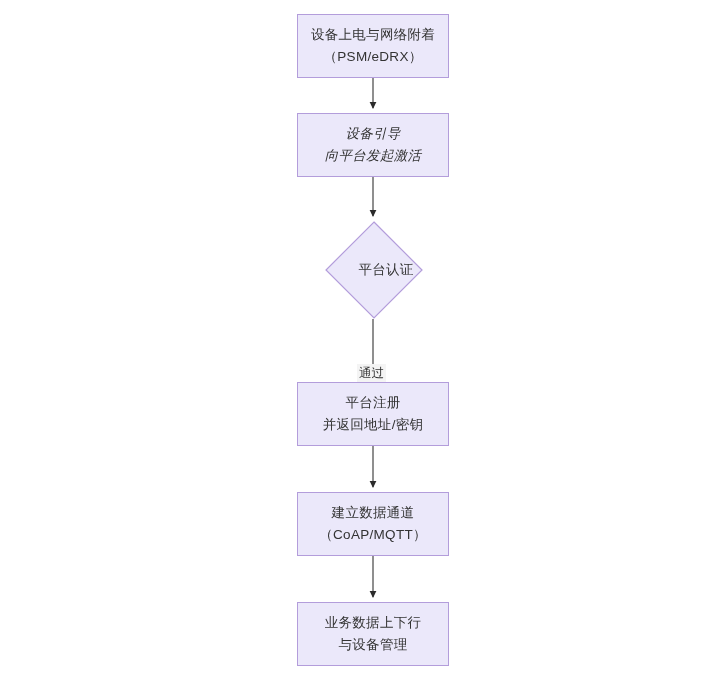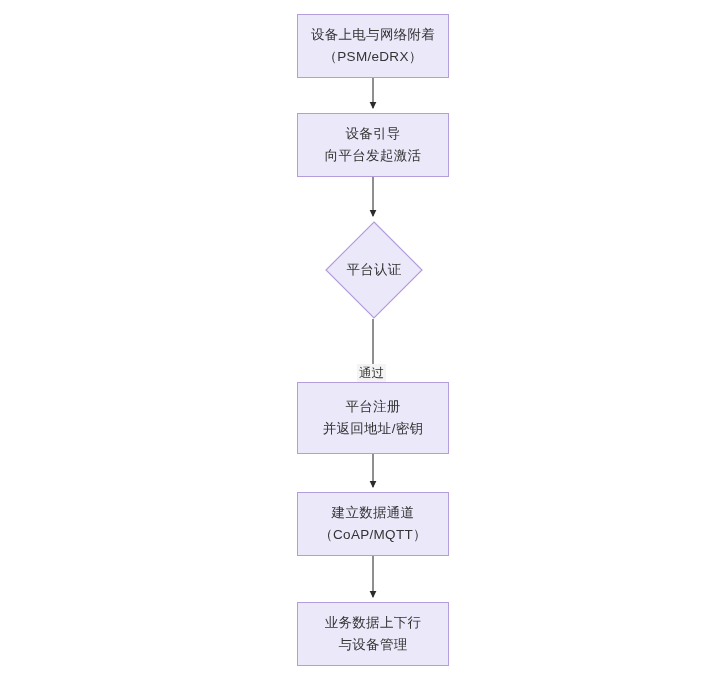--- a/index.html
+++ b/index.html
@@ -51,21 +51,21 @@
   }
   .diamond-shape {
     position: absolute;
     left: 0;
     top: 0;
     width: 98px;
     height: 98px;
   }
   .diamond-label {
     position: absolute;
-    left: 0;
+    left: 12px;
     top: 0;
     width: 98px;
     height: 98px;
     display: flex;
     align-items: center;
     justify-content: center;
     font-size: 13.5px;
     color: #333333;
     letter-spacing: 0.3px;
   }
@@ -101,37 +101,37 @@
       <line x1="373" y1="446" x2="373" y2="487" marker-end="url(#arrow)"></line>
       <line x1="373" y1="556" x2="373" y2="597" marker-end="url(#arrow)"></line>
     </g>
   </svg>
 
   <div class="node node-process" style="left:297px; top:14px; width:152px; height:64px;">
     <span class="node-label">设备上电与网络附着
 （PSM/eDRX）</span>
   </div>
 
-  <div class="node node-process" style="left:297px; top:113px; width:152px; height:64px;">
+  <div class="node node-process" style="left:297px; top:113px; width:152px; height:64px;font-style:italic;">
     <span class="node-label">设备引导
 向平台发起激活</span>
   </div>
 
   <div class="node node-decision" style="left:325px; top:221px;">
     <svg class="diamond-shape" width="98" height="98" viewBox="0 0 98 98">
       <polygon points="49,1 97,49 49,97 1,49" fill="#ebe8fa" stroke="#b39ddb" stroke-width="1.2"></polygon>
     </svg>
     <span class="diamond-label">平台认证</span>
   </div>
 
   <div class="edge-label" style="left:357px; top:344px;margin-top:20px;">
     <span>通过</span>
   </div>
 
-  <div class="node node-process" style="left:297px; top:382px; width:152px; height:72px;">
+  <div class="node node-process" style="left:297px; top:382px; width:152px; height:64px;">
     <span class="node-label">平台注册
 并返回地址/密钥</span>
   </div>
 
   <div class="node node-process" style="left:297px; top:602px; width:152px; height:64px;">
     <span class="node-label">业务数据上下行
 与设备管理</span>
   </div>
 
   <div class="node node-process" style="left:297px; top:492px; width:152px; height:64px;">

